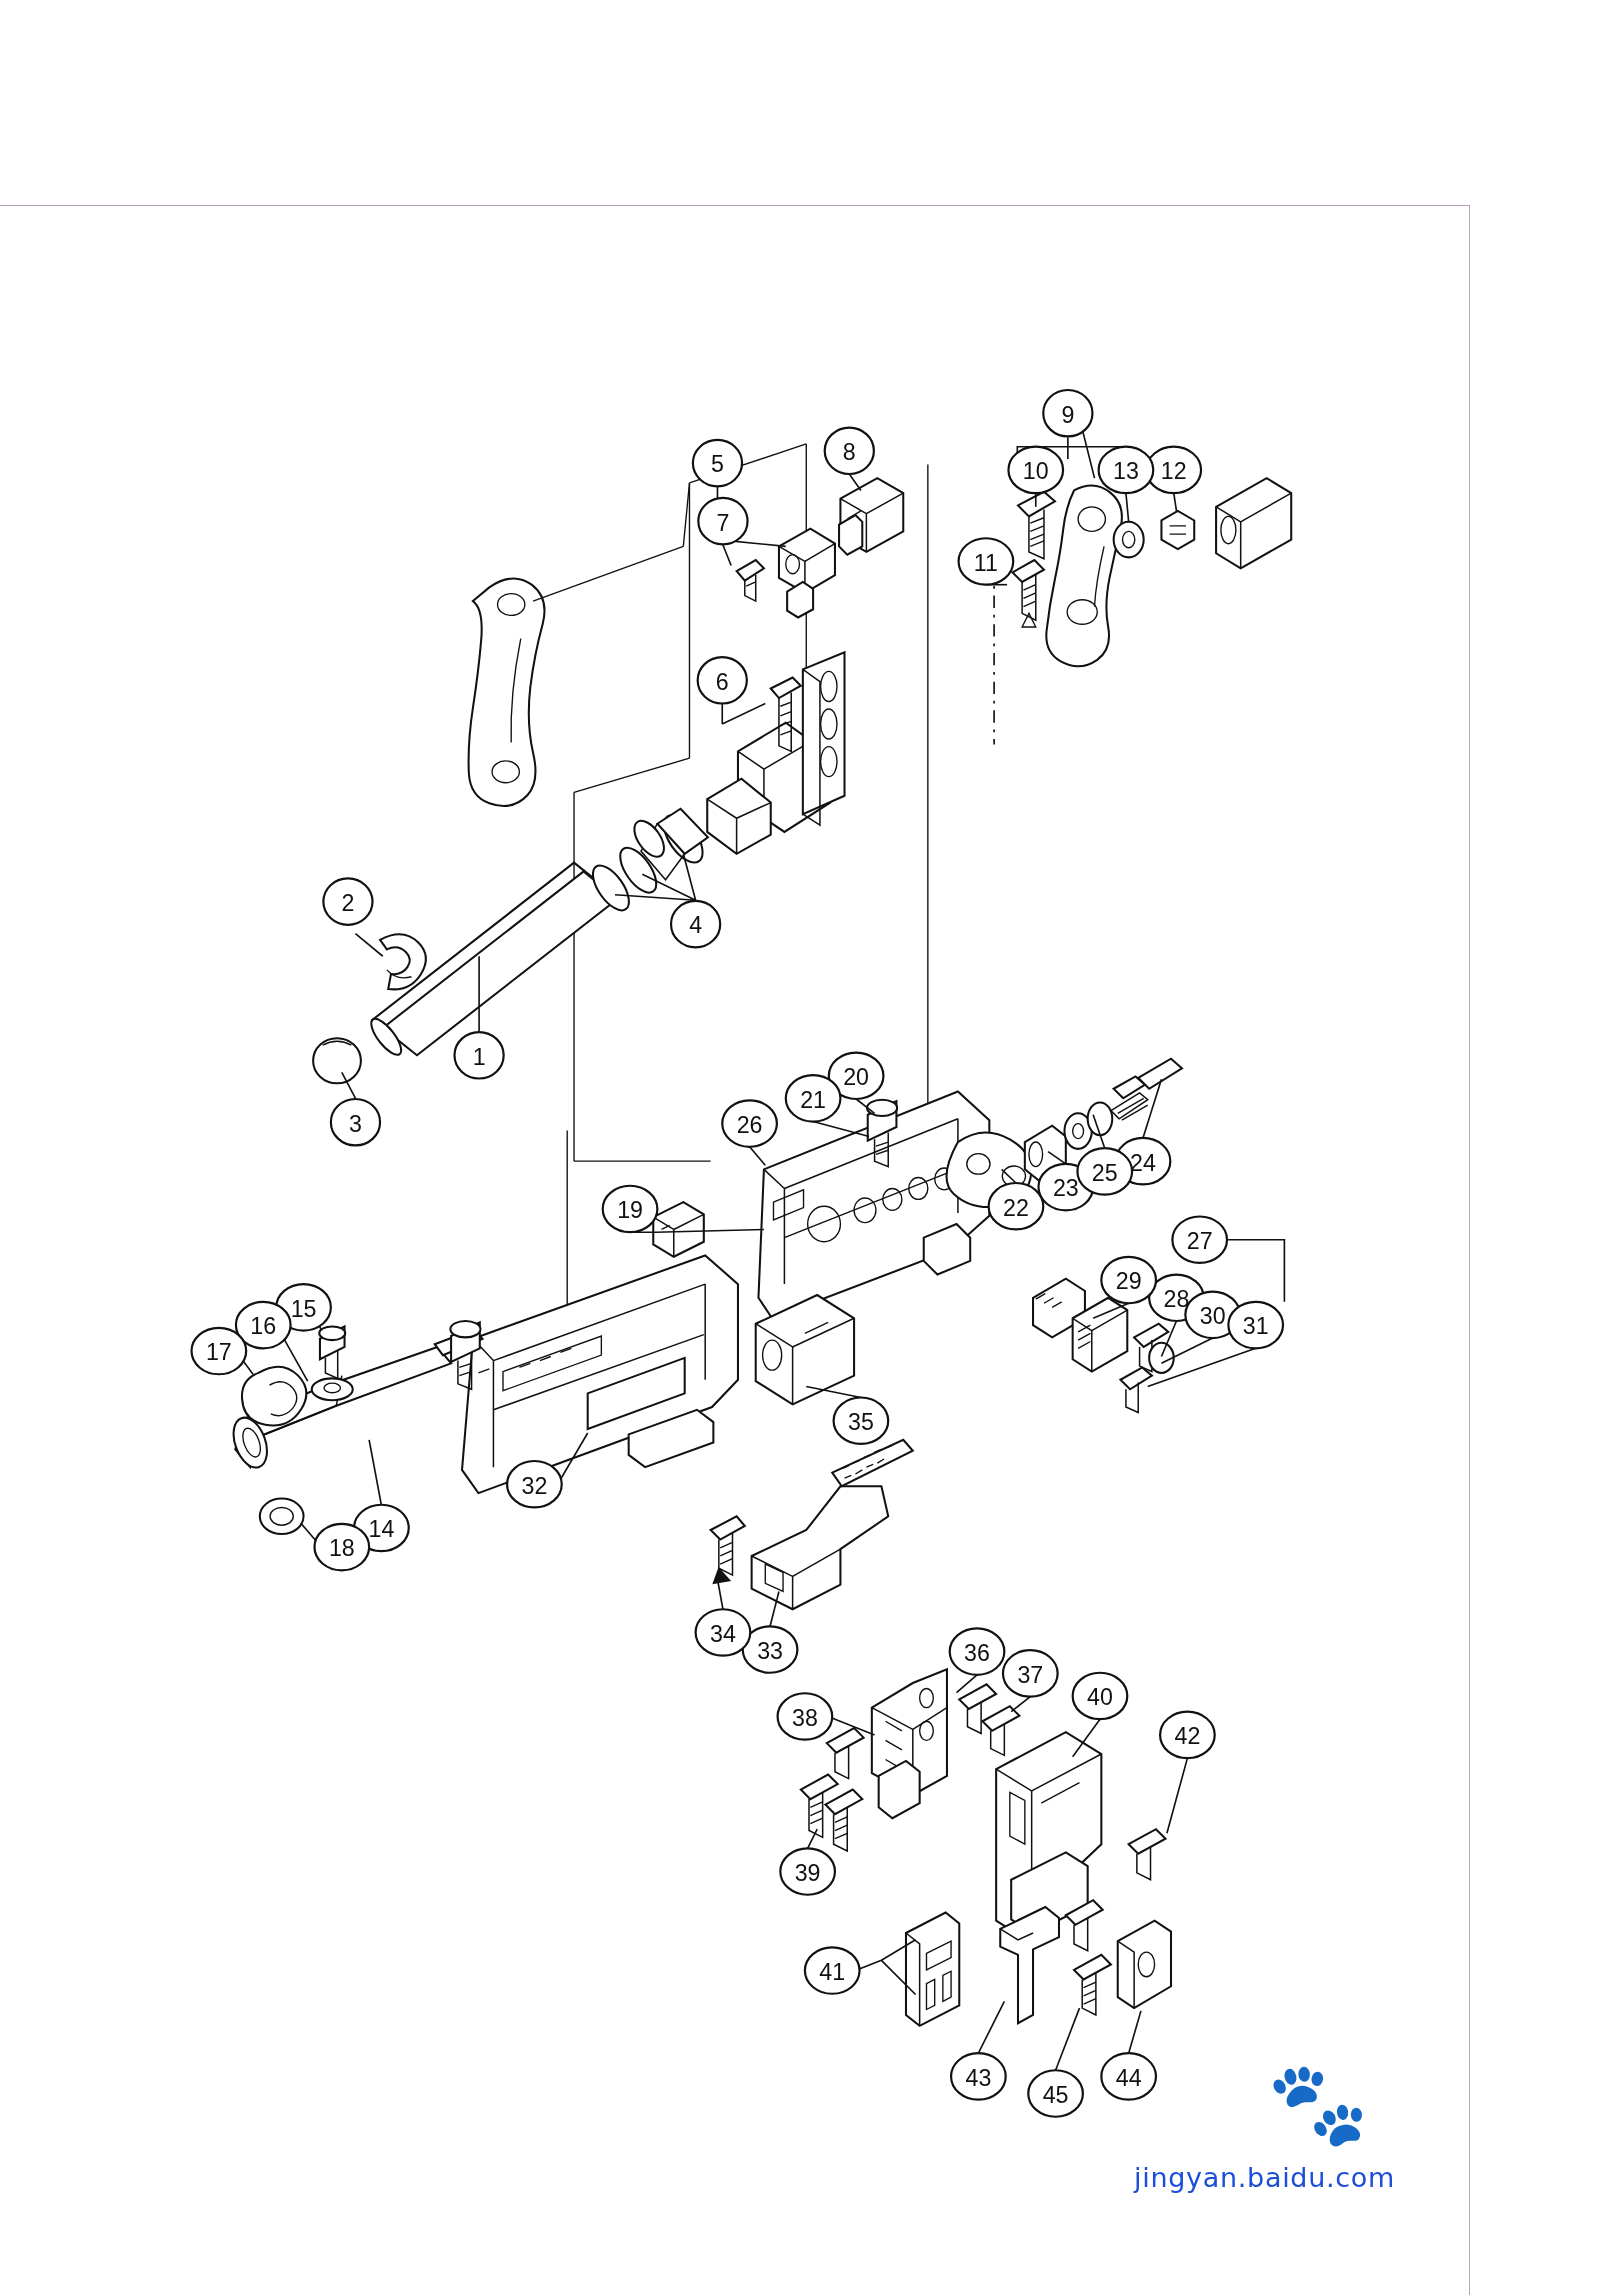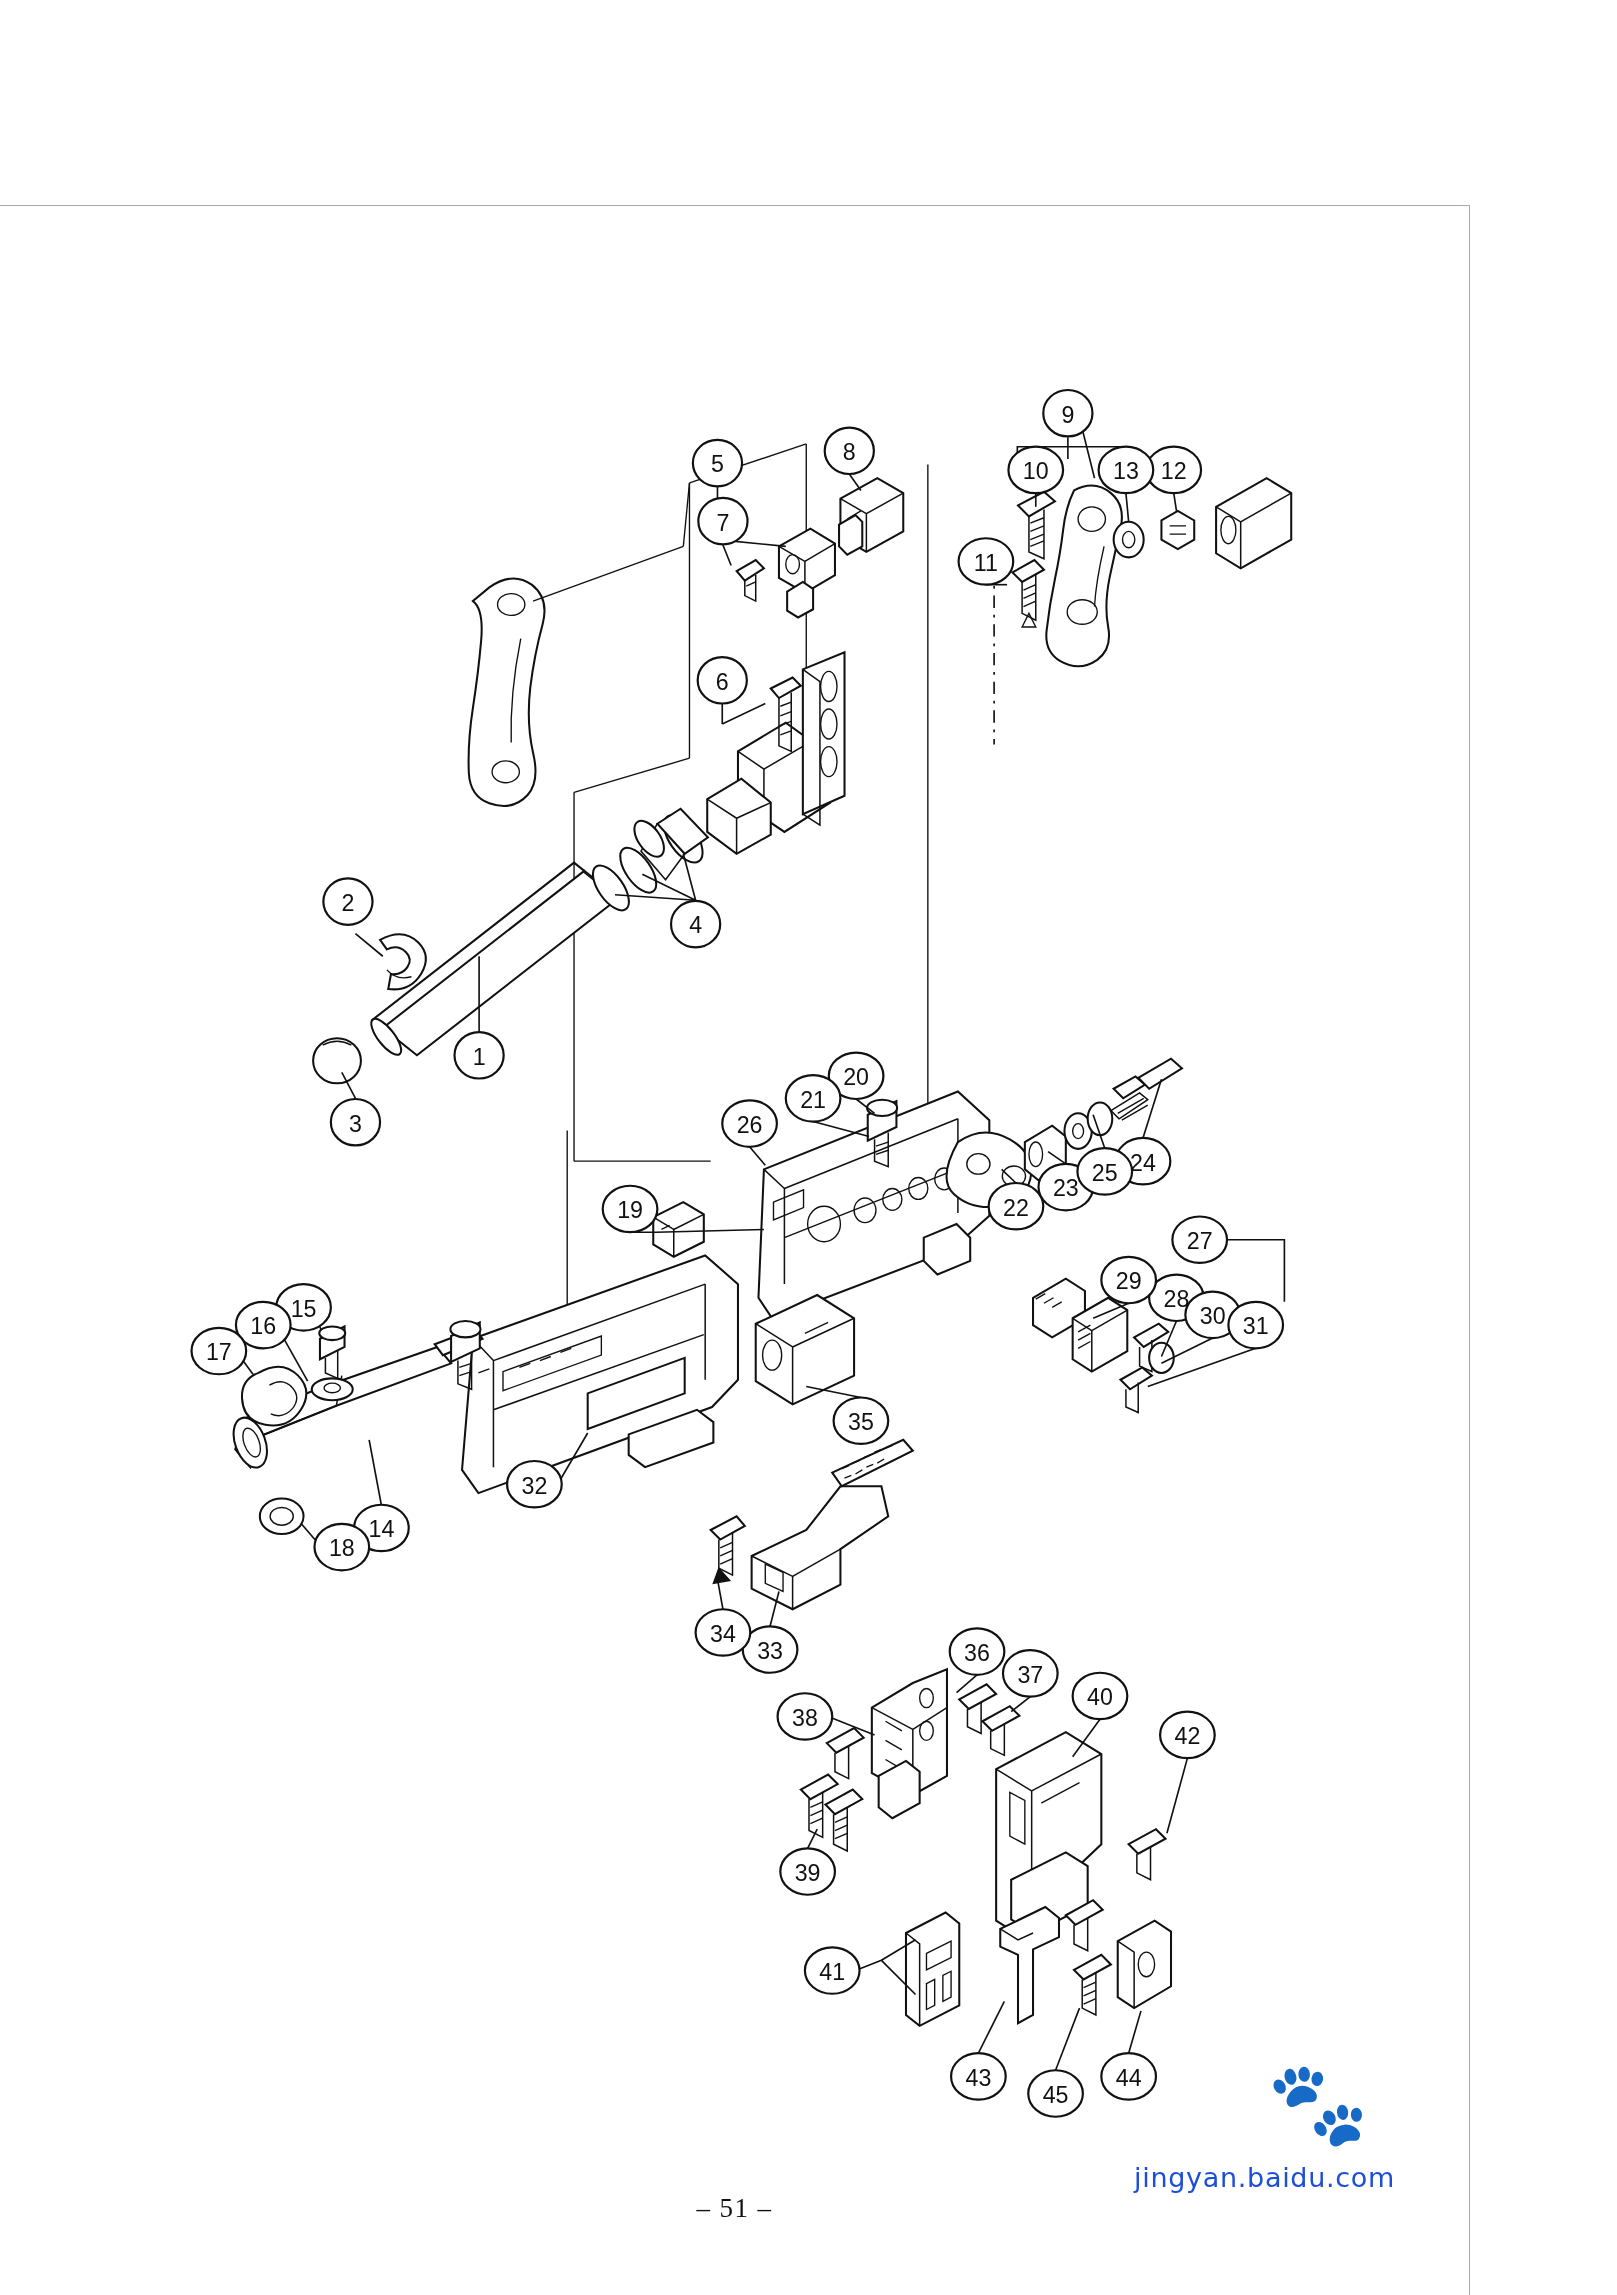--- a/index.html
+++ b/index.html
@@ -640,19 +640,18 @@
           <ellipse class="cal" cx="1652" cy="3040" rx="40" ry="34"></ellipse>
           <text class="caltx" x="1652" y="3042">44</text>
         </g>
       <g>
           <ellipse class="cal" cx="1545" cy="3065" rx="40" ry="34"></ellipse>
           <text class="caltx" x="1545" y="3067">45</text>
         </g>
     </g>
   </svg>
 
-  <div class="page-number">– 51 –</div>
 
   <div class="wm wm-paw">🐾</div>
   <div class="wm wm-sub">jingyan.baidu.com</div>
 
 </div>
 
 
 </body></html>

